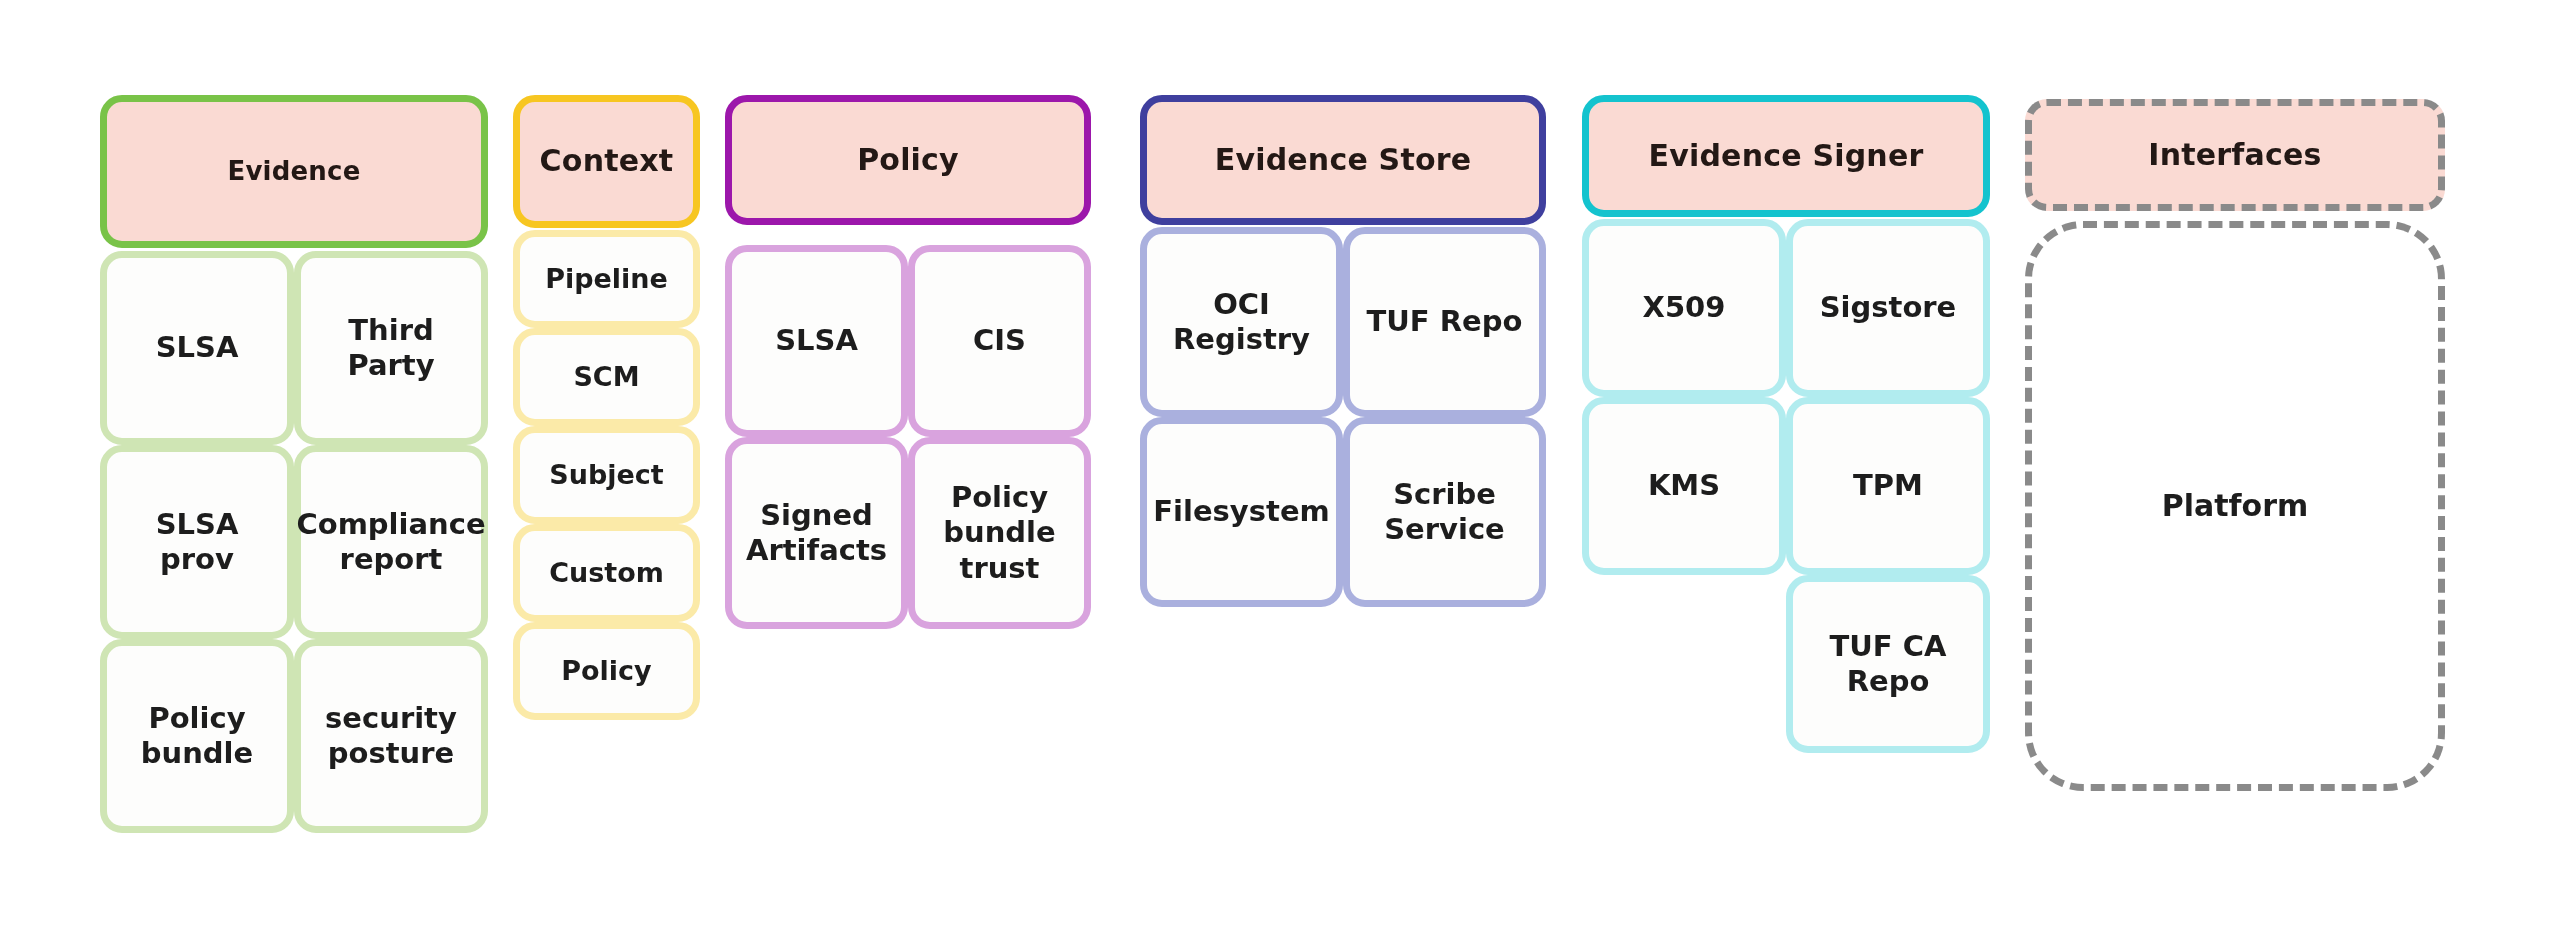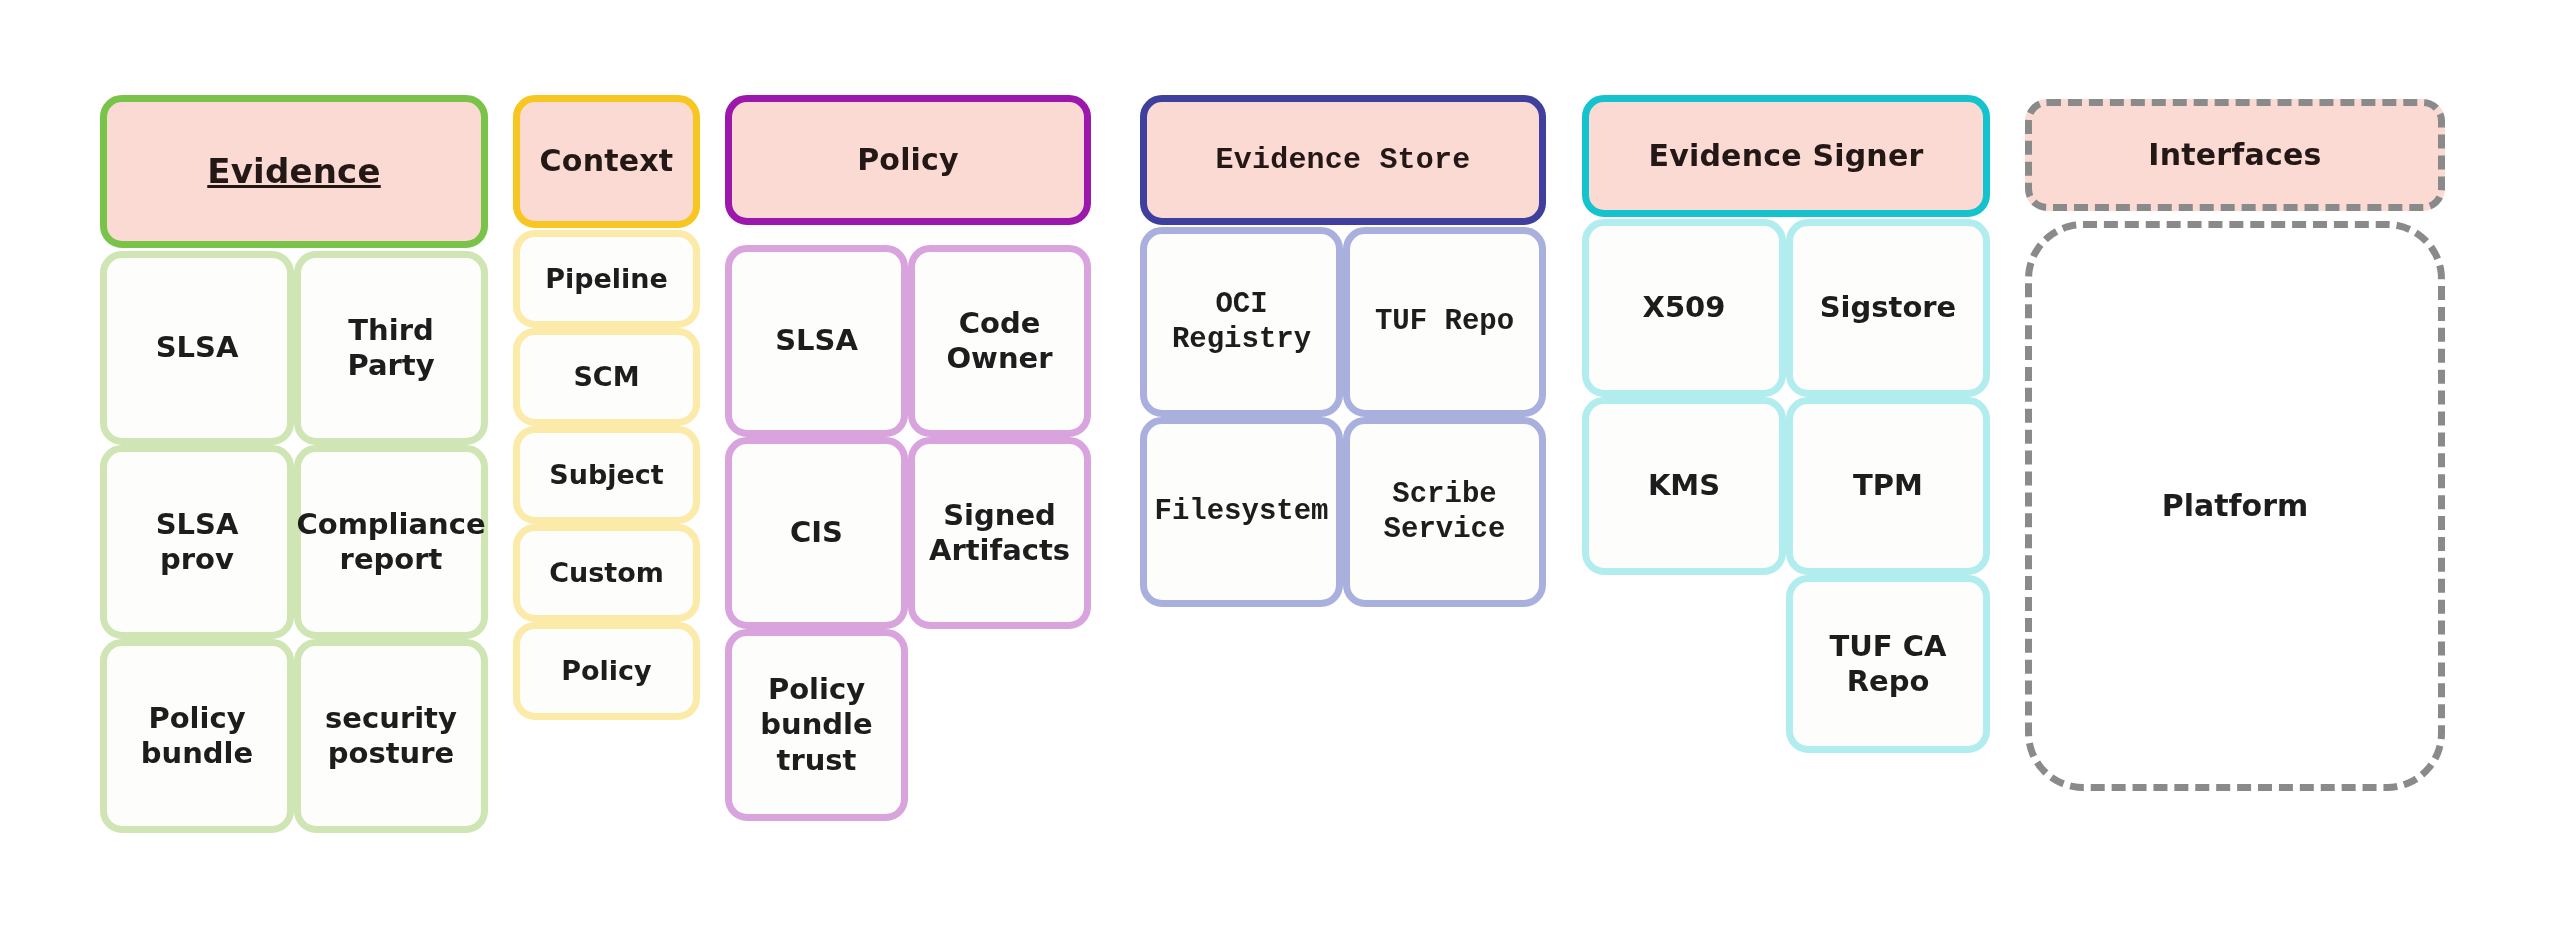--- a/index.html
+++ b/index.html
@@ -60,22 +60,21 @@
     line-height: 1.22;
     padding: 4px 8px;
   }
 
   
   #grp-evidence { left: 100px; top: 95px; width: 388px; }
   #grp-evidence .group-header {
     height: 153px;
     border: 7px solid #79c348;
     background: #fadad3;
-    font-size: 34px;
-    text-decoration: underline;
+    font-size: 26px;
   }
   #grp-evidence .group-body { margin-top: 3px; }
   #grp-evidence .cell {
     width: 50%;
     height: 194px;
     border: 7px solid #cfe5b4;
     font-size: 29px;
   }
 
   
@@ -104,21 +103,21 @@
   }
   #grp-policy .group-body { margin-top: 20px; justify-content: space-between; }
   #grp-policy .cell {
     width: 50%;
     height: 192px;
     border: 7px solid #d9a3de;
     font-size: 29px;
   }
 
   
-  #grp-store { left: 1140px; top: 95px; width: 406px; font-family: Liberation Mono, monospace; }
+  #grp-store { left: 1140px; top: 95px; width: 406px; }
   #grp-store .group-header {
     height: 130px;
     border: 7px solid #3f3f9e;
     background: #fadad3;
     font-size: 30px;
   }
   #grp-store .group-body { margin-top: 2px; }
   #grp-store .cell {
     width: 50%;
     height: 190px;
@@ -186,21 +185,20 @@
       <div class="cell">Subject</div>
       <div class="cell">Custom</div>
       <div class="cell">Policy</div>
     </div>
   </div>
 
   <div class="group" id="grp-policy">
     <div class="group-header">Policy</div>
     <div class="group-body">
       <div class="cell">SLSA</div>
-      <div class="cell">Code Owner</div>
       <div class="cell">CIS</div>
       <div class="cell">Signed Artifacts</div>
       <div class="cell">Policy bundle trust</div>
     </div>
   </div>
 
   <div class="group" id="grp-store">
     <div class="group-header">Evidence Store</div>
     <div class="group-body">
       <div class="cell">OCI Registry</div>

